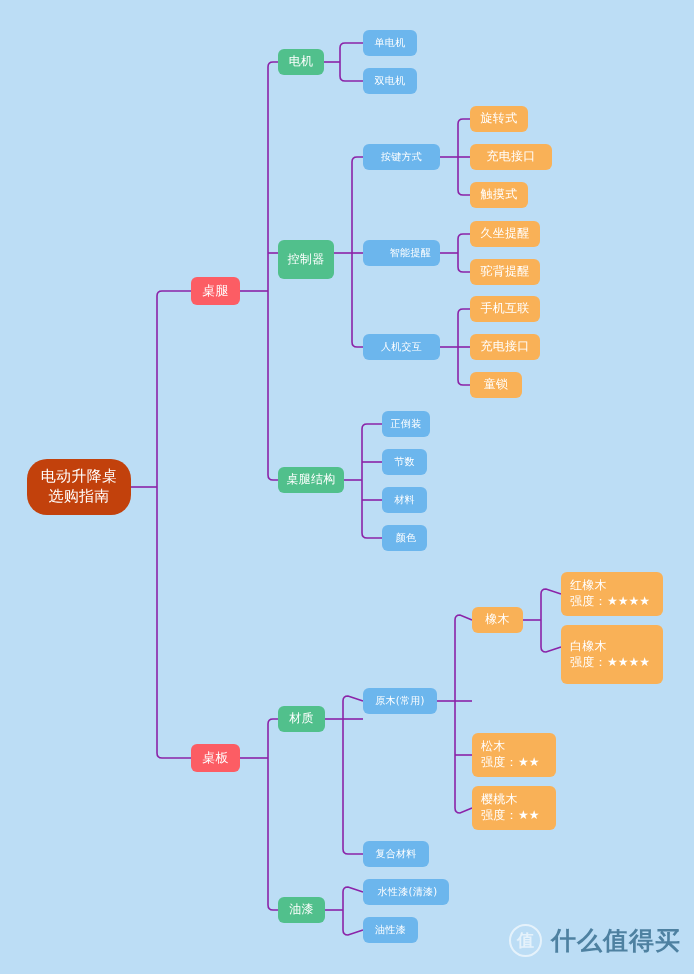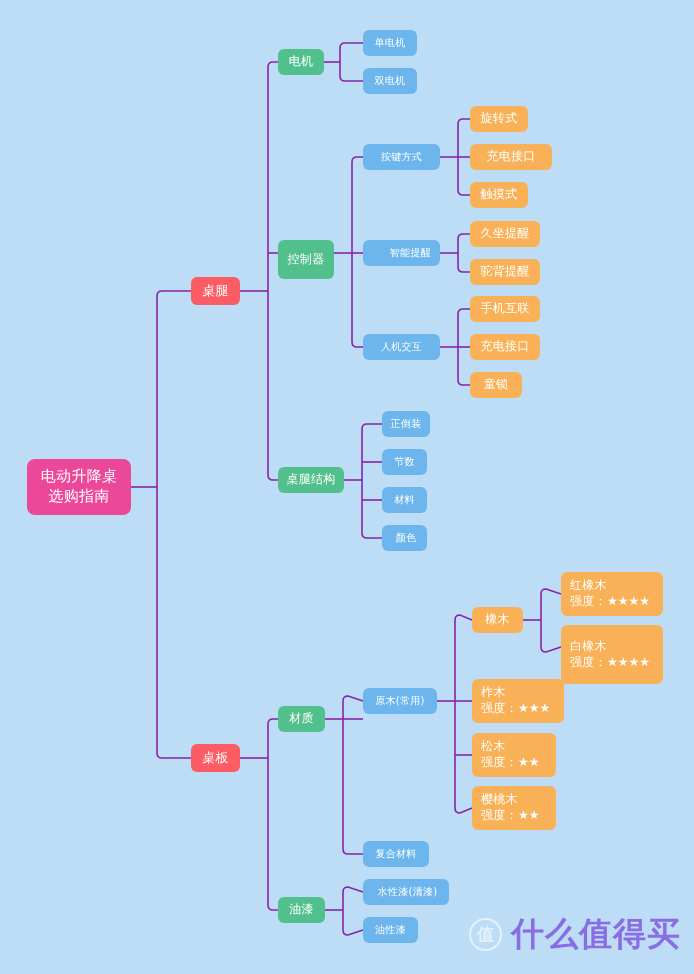--- a/index.html
+++ b/index.html
@@ -34,23 +34,23 @@
     justify-content: center;
     padding: 4px 9px;
     line-height: 1.32;
     white-space: nowrap;
     letter-spacing: 0.3px;
   }
   .node .ln {
     display: block;
   }
   .lv-root {
-    background: #ec4899;
+    background: #c2410c;
     font-size: 15px;
-    border-radius: 8px;
+    border-radius: 20px;
     text-align: center;
     align-items: center;
     font-weight: 500;
   }
   .lv-1 {
     background: #fc5d64;
     font-size: 13px;
     font-weight: 500;
   }
   .lv-green {
@@ -84,22 +84,22 @@
     border: 2px solid #ffffff;
     color: #ffffff;
     font-size: 17px;
     display: flex;
     align-items: center;
     justify-content: center;
     font-weight: 600;
     box-sizing: border-box;
   }
   #wm-text {
-    color: #6d28d9;
-    font-size: 33px;
+    color: #0c4a6e;
+    font-size: 25px;
     font-weight: 600;
     letter-spacing: 1px;
   }
 </style>
 </head>
 <body>
 
 <div id="canvas">
 
   <svg id="edges" viewBox="0 0 694 974" xmlns="http://www.w3.org/2000/svg">
@@ -278,24 +278,20 @@
   <div class="node lv-orange" style="left:561px; top:572px; width:102px; height:44px;">
     <span class="ln">红橡木</span>
     <span class="ln"><span>强度：</span><span class="stars">★★★★</span></span>
   </div>
 
   <div class="node lv-orange" style="left:561px; top:625px; width:102px; height:59px;">
     <span class="ln">白橡木</span>
     <span class="ln"><span>强度：</span><span class="stars">★★★★</span></span>
   </div>
 
-  <div class="node lv-orange" style="left:472px; top:679px; width:92px; height:44px;">
-    <span class="ln">柞木</span>
-    <span class="ln"><span>强度：</span><span class="stars">★★★</span></span>
-  </div>
 
   <div class="node lv-orange" style="left:472px; top:733px; width:84px; height:44px;">
     <span class="ln">松木</span>
     <span class="ln"><span>强度：</span><span class="stars">★★</span></span>
   </div>
 
   <div class="node lv-orange" style="left:472px; top:786px; width:84px; height:44px;">
     <span class="ln">樱桃木</span>
     <span class="ln"><span>强度：</span><span class="stars">★★</span></span>
   </div>

